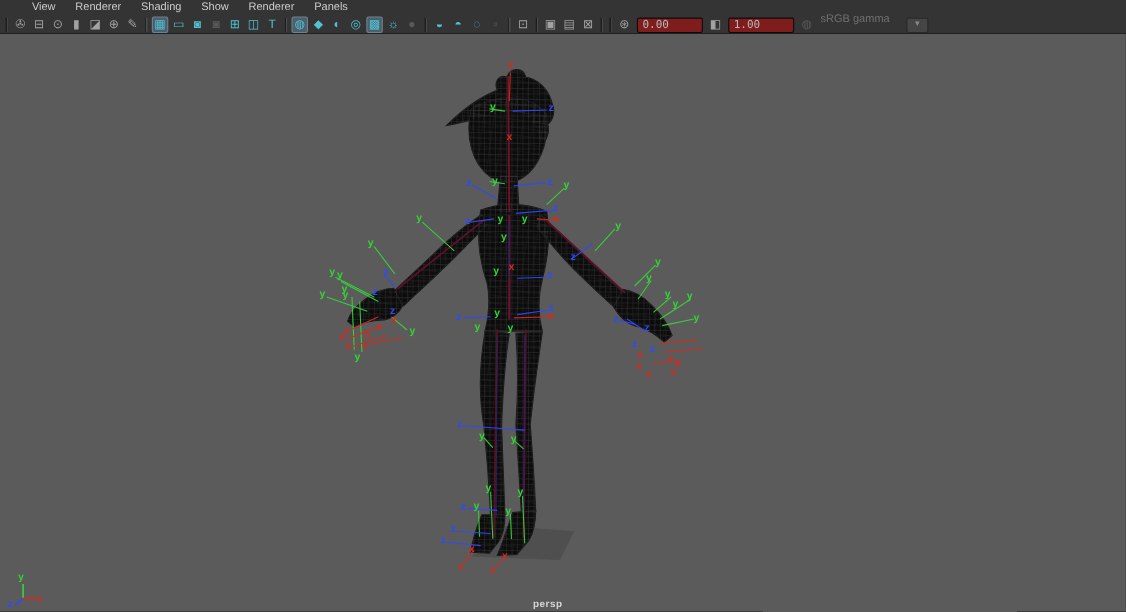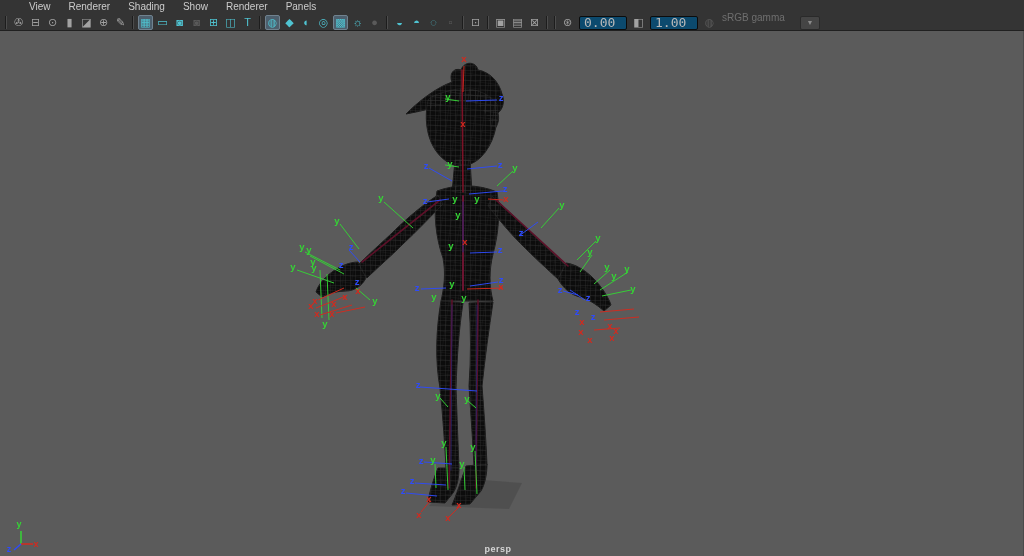--- a/index.html
+++ b/index.html
@@ -14,23 +14,23 @@
   #toolbar{display:flex;align-items:center;height:17px;padding-left:2px;}
   .tb-divider{width:2px;height:13px;margin:0 3px;
               background:linear-gradient(90deg,#1d1d1d 0 1px,#4c4c4c 1px 2px);}
   .tb-group{display:flex;align-items:center;}
   .tb-icon{width:15px;height:15px;margin:0 1px;display:flex;align-items:center;justify-content:center;
            font-size:11px;line-height:15px;color:#a2a2a2;border:1px solid transparent;border-radius:2px;
            box-sizing:border-box;cursor:default;}
   .tb-icon.teal{color:#4fc3d1;}
   .tb-icon.dim{color:#5a5a5a;}
   .tb-icon.active{background:#4d5f6d;border-color:#70828f;}
-  .tb-field{width:38px;height:12px;background:#0c4a6e;border:1px solid #0c0c0c;border-radius:2px;
-            color:#b8b8b8;font-size:13px;font-family:"DejaVu Sans Mono",monospace;
-            padding:0 4px 0 4px;margin:0 3px;box-sizing:content-box;}
+  .tb-field{width:38px;height:12px;background:#7f1d1d;border:1px solid #0c0c0c;border-radius:2px;
+            color:#b8b8b8;font-size:10px;font-family:"DejaVu Sans Mono",monospace;
+            padding:0 16px 0 4px;margin:0 3px;box-sizing:content-box;}
   .cs-label{color:#6f6f6f;font-size:10px;margin:0 6px 10px 4px;min-width:66px;}
   .chev-btn{width:18px;height:12px;background:#454545;border:1px solid #2a2a2a;border-radius:2px;
             display:flex;align-items:center;justify-content:center;color:#8a8a8a;font-size:7px;
             margin-left:6px;cursor:default;}
   
   #viewport{position:absolute;left:0;top:31px;width:1024px;height:525px;background:#5b5b5b;}
   #scene{position:absolute;left:0;top:0;}
   #persp-label{position:absolute;left:0;right:28px;bottom:2px;text-align:center;
                color:#d6d6d6;font-size:9px;font-weight:bold;letter-spacing:0.5px;}
   .vp-right-edge{position:absolute;right:0;top:0;bottom:0;width:1px;background:#4a4a4a;}

